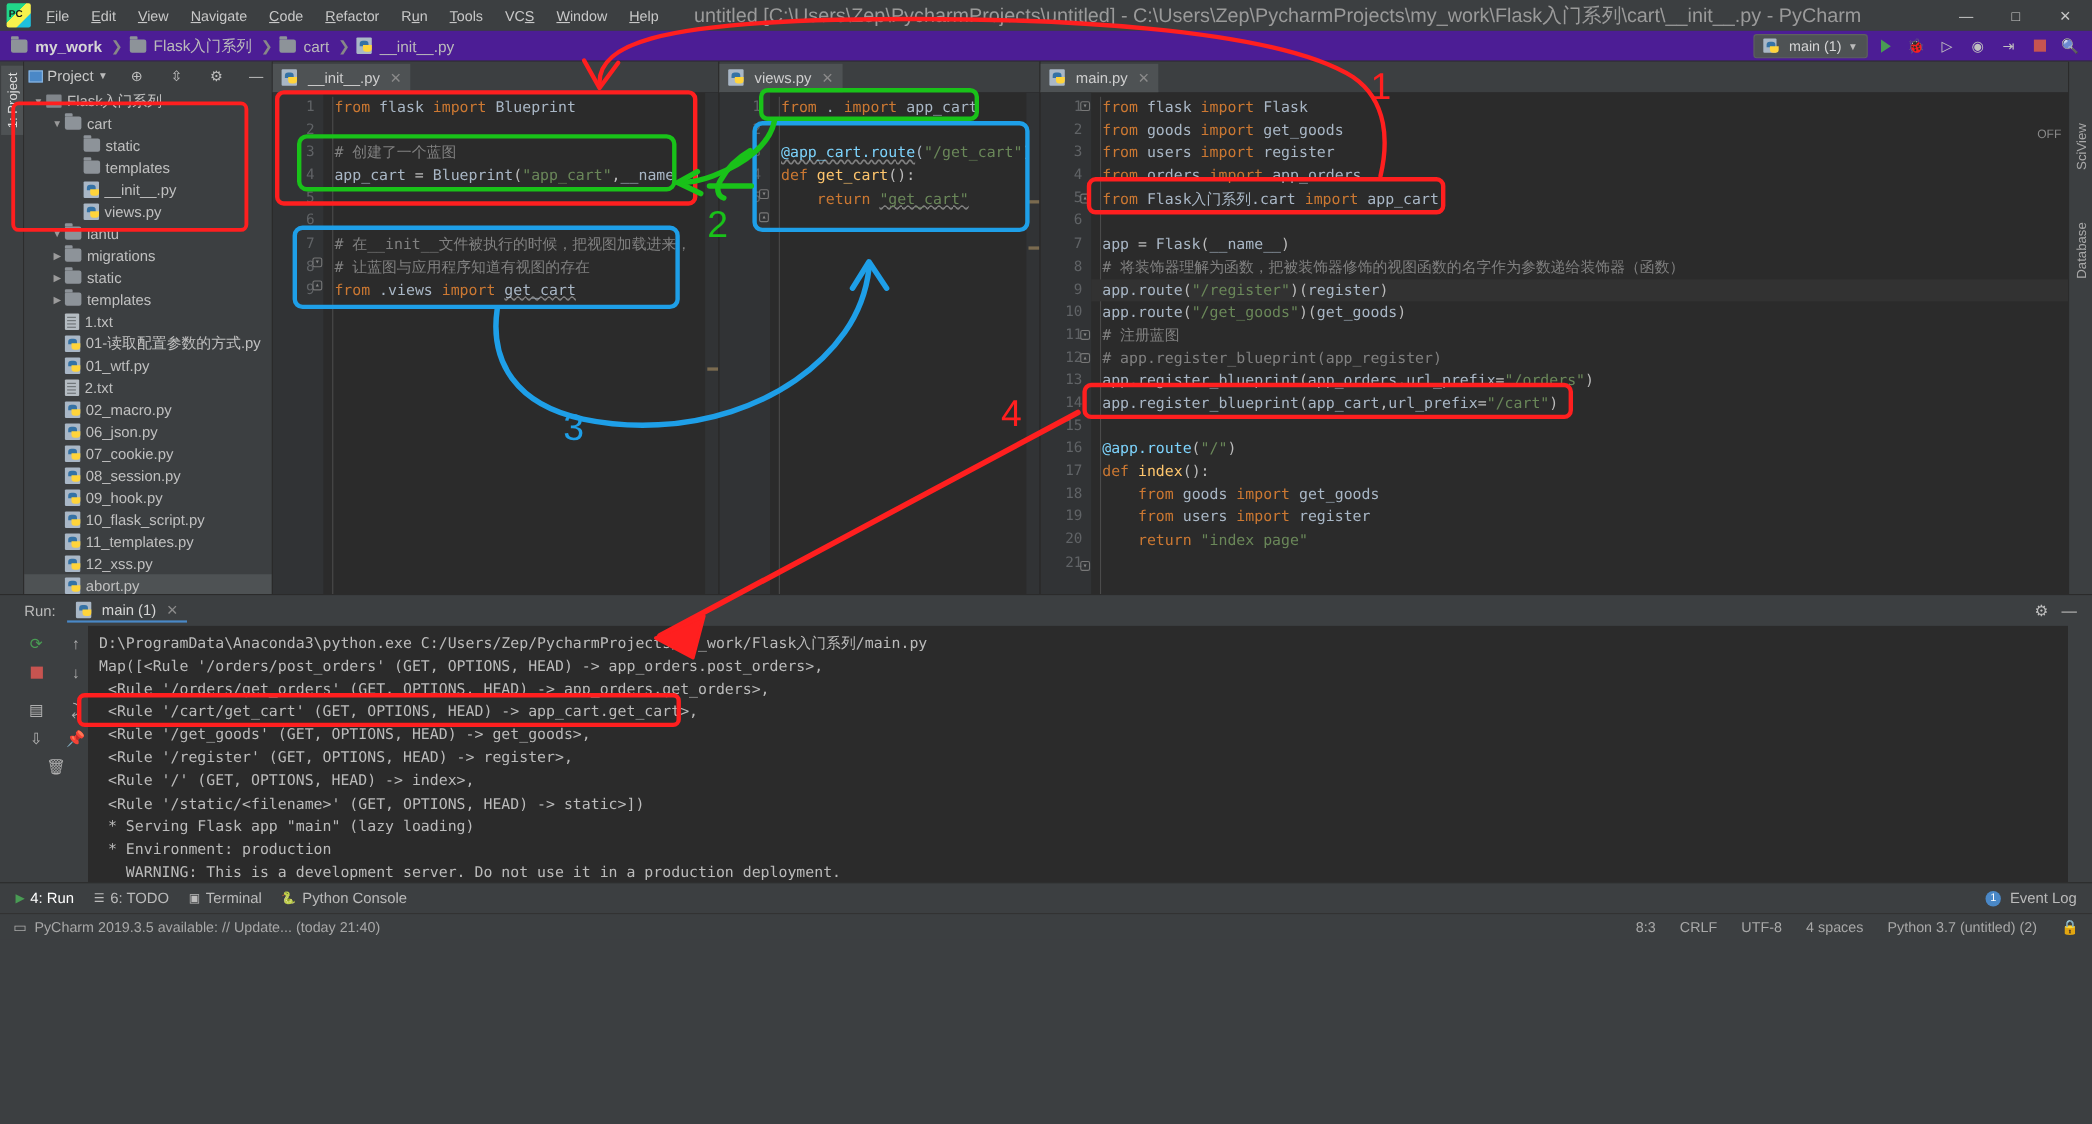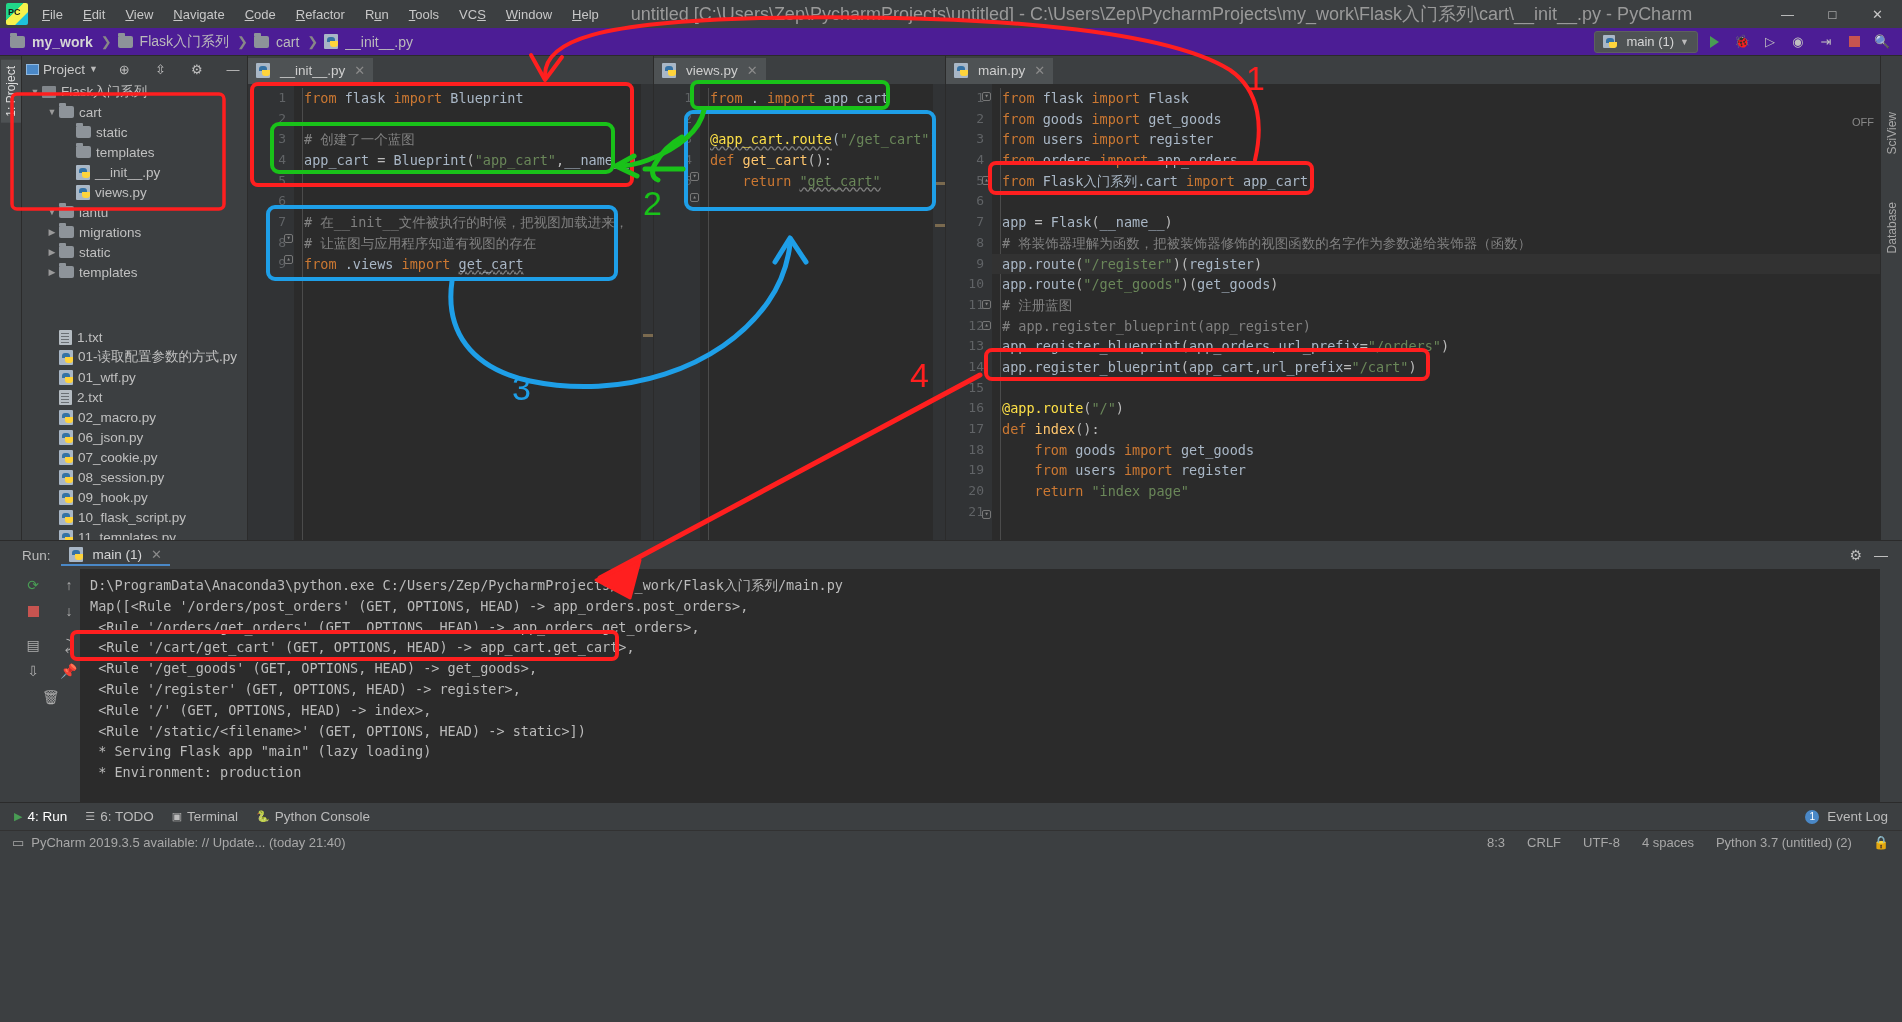--- a/index.html
+++ b/index.html
@@ -173,21 +173,21 @@
   .fold {
     position: absolute; left: 36px; width: 9px; height: 9px;
     border: 1px solid #777; border-radius: 2px; color: #888; font-size: 7px;
     line-height: 7px; text-align: center;
   }
   
   .kw { color: #cc7832; }
   .fn { color: #ffc66d; }
   .str { color: #6a8759; }
   .cmt { color: #808080; }
-  .dec { color: #fde047; }
+  .dec { color: #7dd3fc; }
   .id  { color: #a9b7c6; }
   .wavy { text-decoration: underline wavy #808080; text-decoration-skip-ink: none; }
   .ed-sep { position:absolute; top:0; bottom:0; width:1px; background:#2b2b2b; }
   .marker-bar { position:absolute; right:0; top:28px; width:12px; bottom:0; background:#313335; }
   .marker { position:absolute; right:2px; width:8px; height:8px; background:#8c7853; }
   .marker.line { height:3px; width:10px; right:0; background:#7a6a4f; }
   .off-lbl { position: absolute; right: 6px; top: 32px; font-size: 11px; color: #888; font-family:"Liberation Sans",sans-serif; }
 
   
   .runwin {
@@ -373,21 +373,21 @@
         <div class="tnode" style="padding-left: 23px;">
           <span class="arrow">▶</span>
           <span class="folder-ico"></span>
           <span>static</span>
         </div>
         <div class="tnode" style="padding-left: 23px;">
           <span class="arrow">▶</span>
           <span class="folder-ico"></span>
           <span>templates</span>
         </div>
-        <div class="tnode" style="padding-left: 23px; margin-top: 45px;">
+        <div class="tnode" style="padding-left: 23px;">
           <span class="arrow none">▶</span>
           <span class="txt-ico"></span>
           <span>1.txt</span>
         </div>
         <div class="tnode" style="padding-left: 23px;">
           <span class="arrow none">▶</span>
           <span class="py-ico"></span>
           <span>01-读取配置参数的方式.py</span>
         </div>
         <div class="tnode" style="padding-left: 23px;">
@@ -630,20 +630,21 @@
         <div class="ln2">D:\ProgramData\Anaconda3\python.exe C:/Users/Zep/PycharmProjects/my_work/Flask入门系列/main.py</div>
         <div class="ln2">Map([&lt;Rule '/orders/post_orders' (GET, OPTIONS, HEAD) -&gt; app_orders.post_orders&gt;,</div>
         <div class="ln2"> &lt;Rule '/orders/get_orders' (GET, OPTIONS, HEAD) -&gt; app_orders.get_orders&gt;,</div>
         <div class="ln2"> &lt;Rule '/cart/get_cart' (GET, OPTIONS, HEAD) -&gt; app_cart.get_cart&gt;,</div>
         <div class="ln2"> &lt;Rule '/get_goods' (GET, OPTIONS, HEAD) -&gt; get_goods&gt;,</div>
         <div class="ln2"> &lt;Rule '/register' (GET, OPTIONS, HEAD) -&gt; register&gt;,</div>
         <div class="ln2"> &lt;Rule '/' (GET, OPTIONS, HEAD) -&gt; index&gt;,</div>
         <div class="ln2"> &lt;Rule '/static/&lt;filename&gt;' (GET, OPTIONS, HEAD) -&gt; static&gt;])</div>
         <div class="ln2"> * Serving Flask app "main" (lazy loading)</div>
         <div class="ln2"> * Environment: production</div>
+        <div class="ln2">   WARNING: This is a development server. Do not use it in a production deployment.</div>
       </div>
   </div>
 
   <div class="botstrip">
     <div class="bt active">
       <span style="color:#499c54;font-size:11px;">▶</span>
       <span>4: Run</span>
     </div>
     <div class="bt">
       <span style="font-size:11px;">☰</span>

